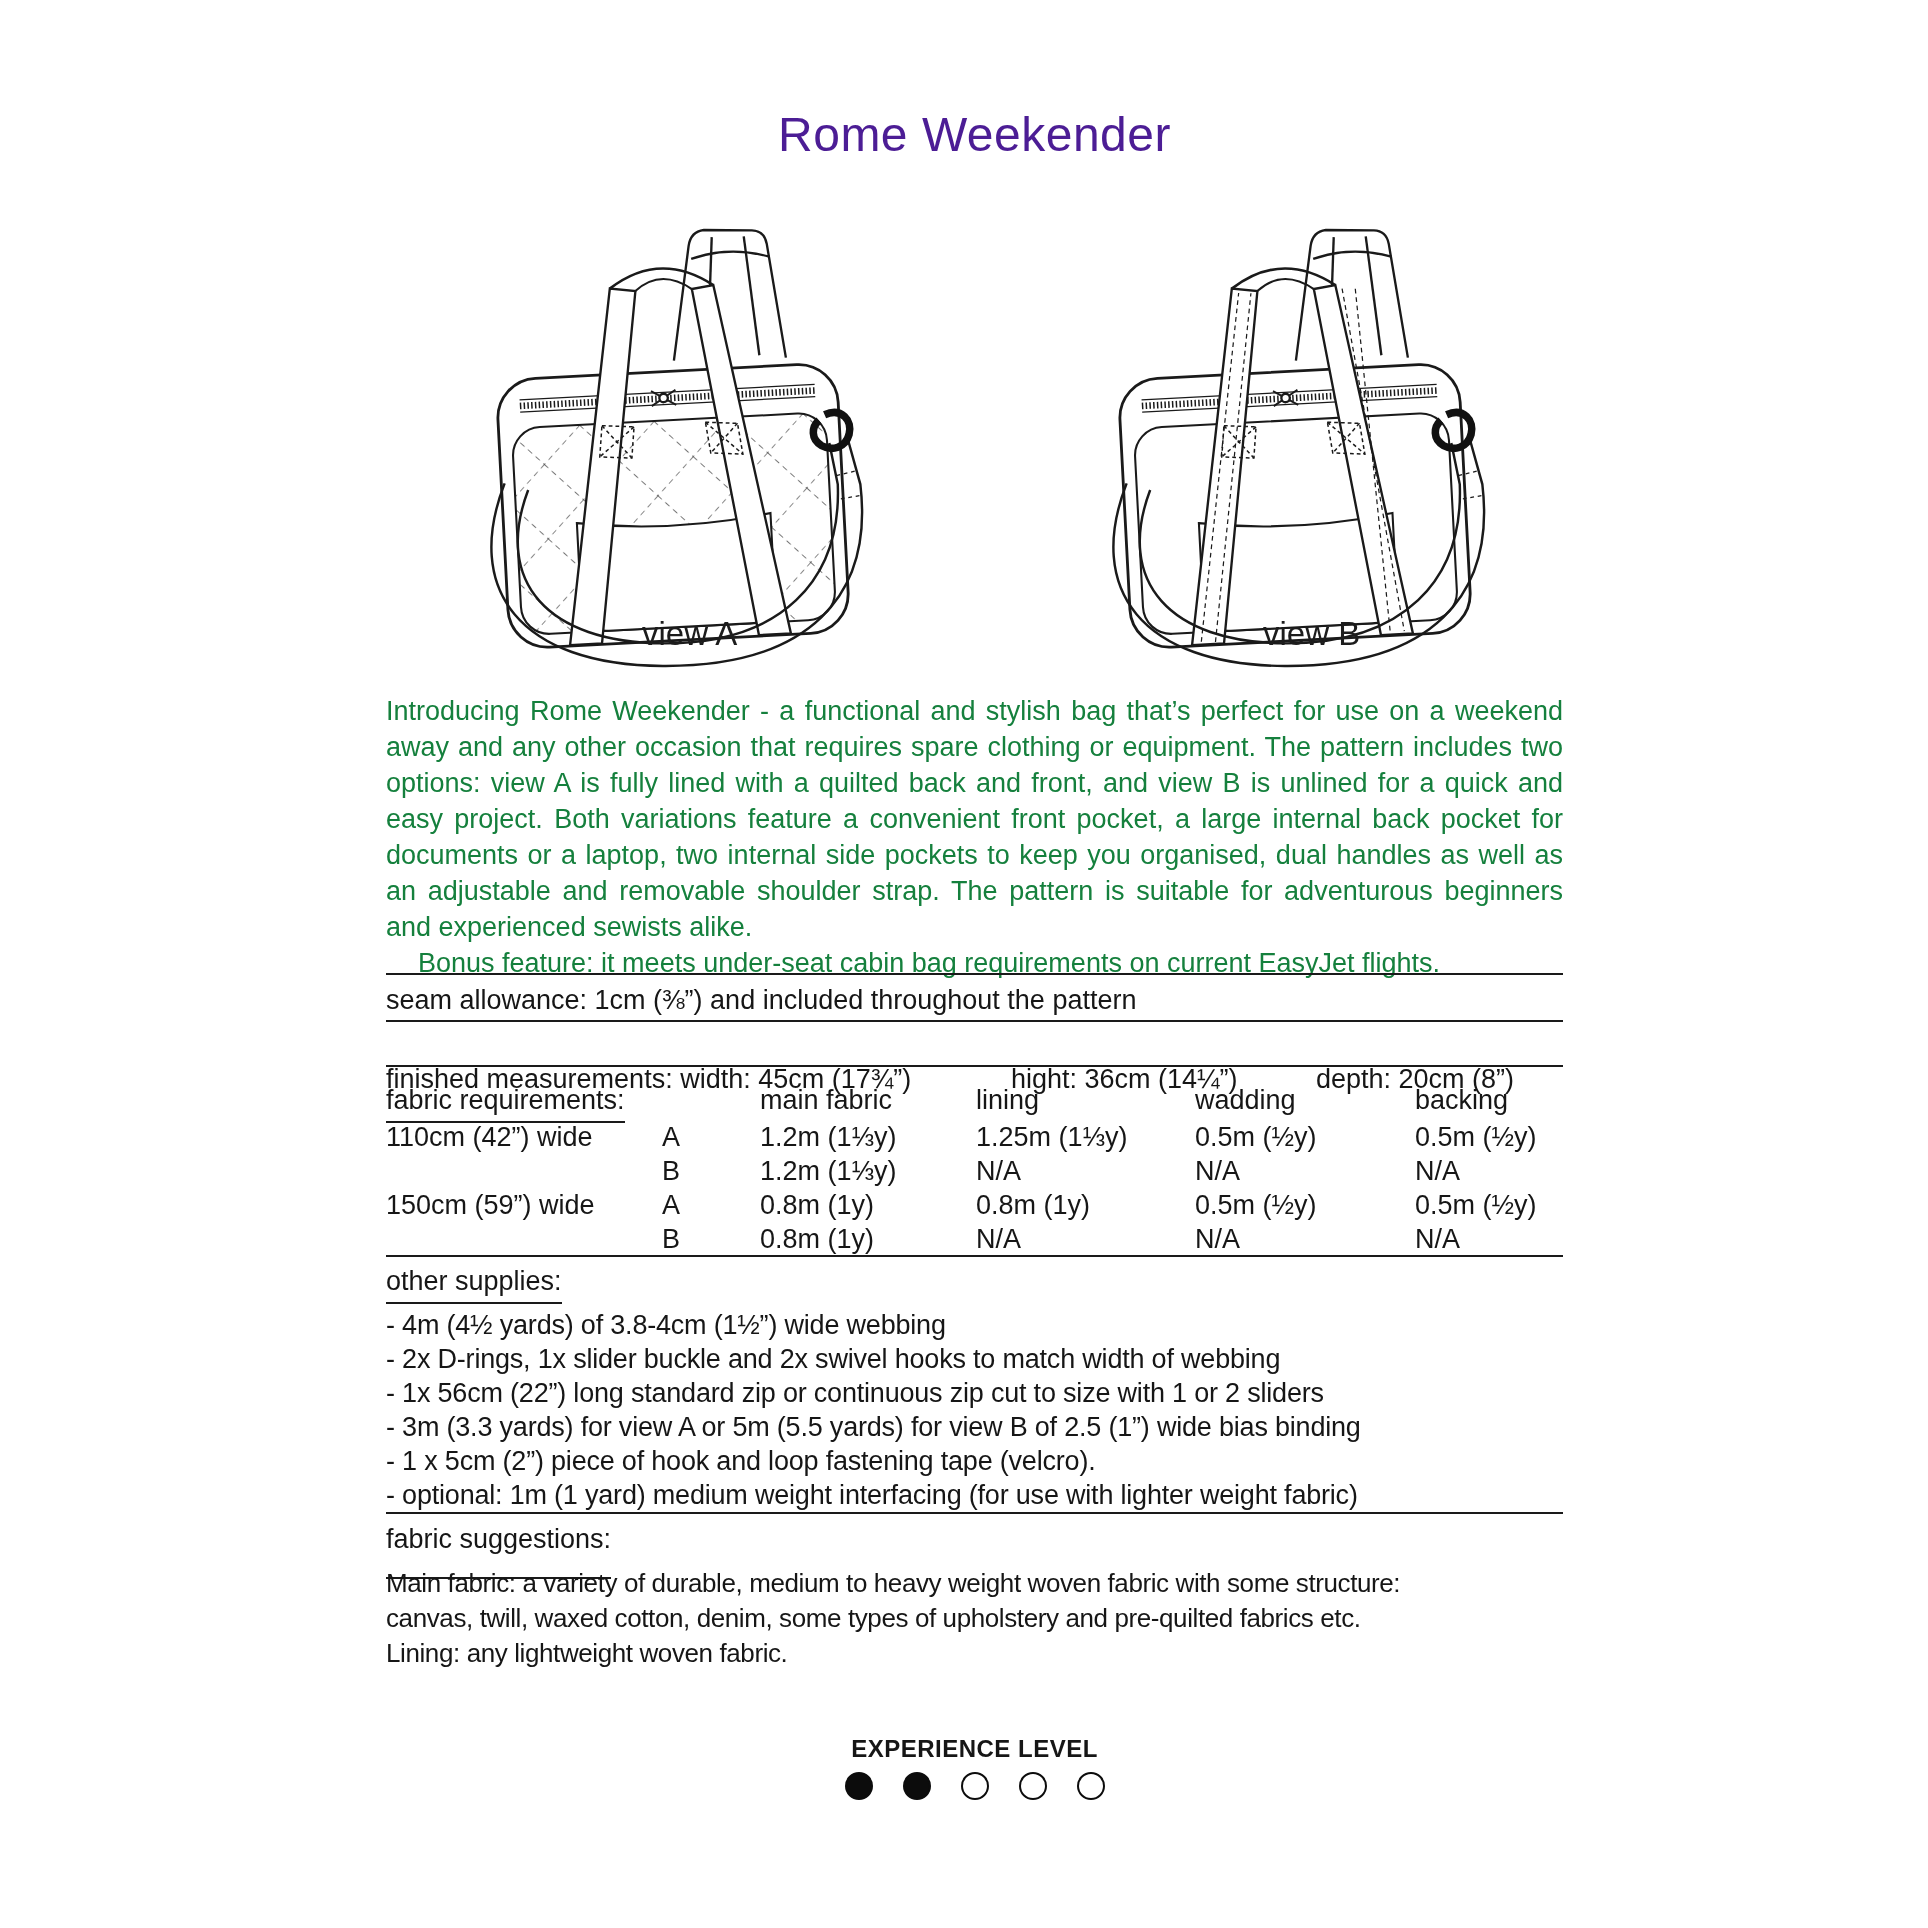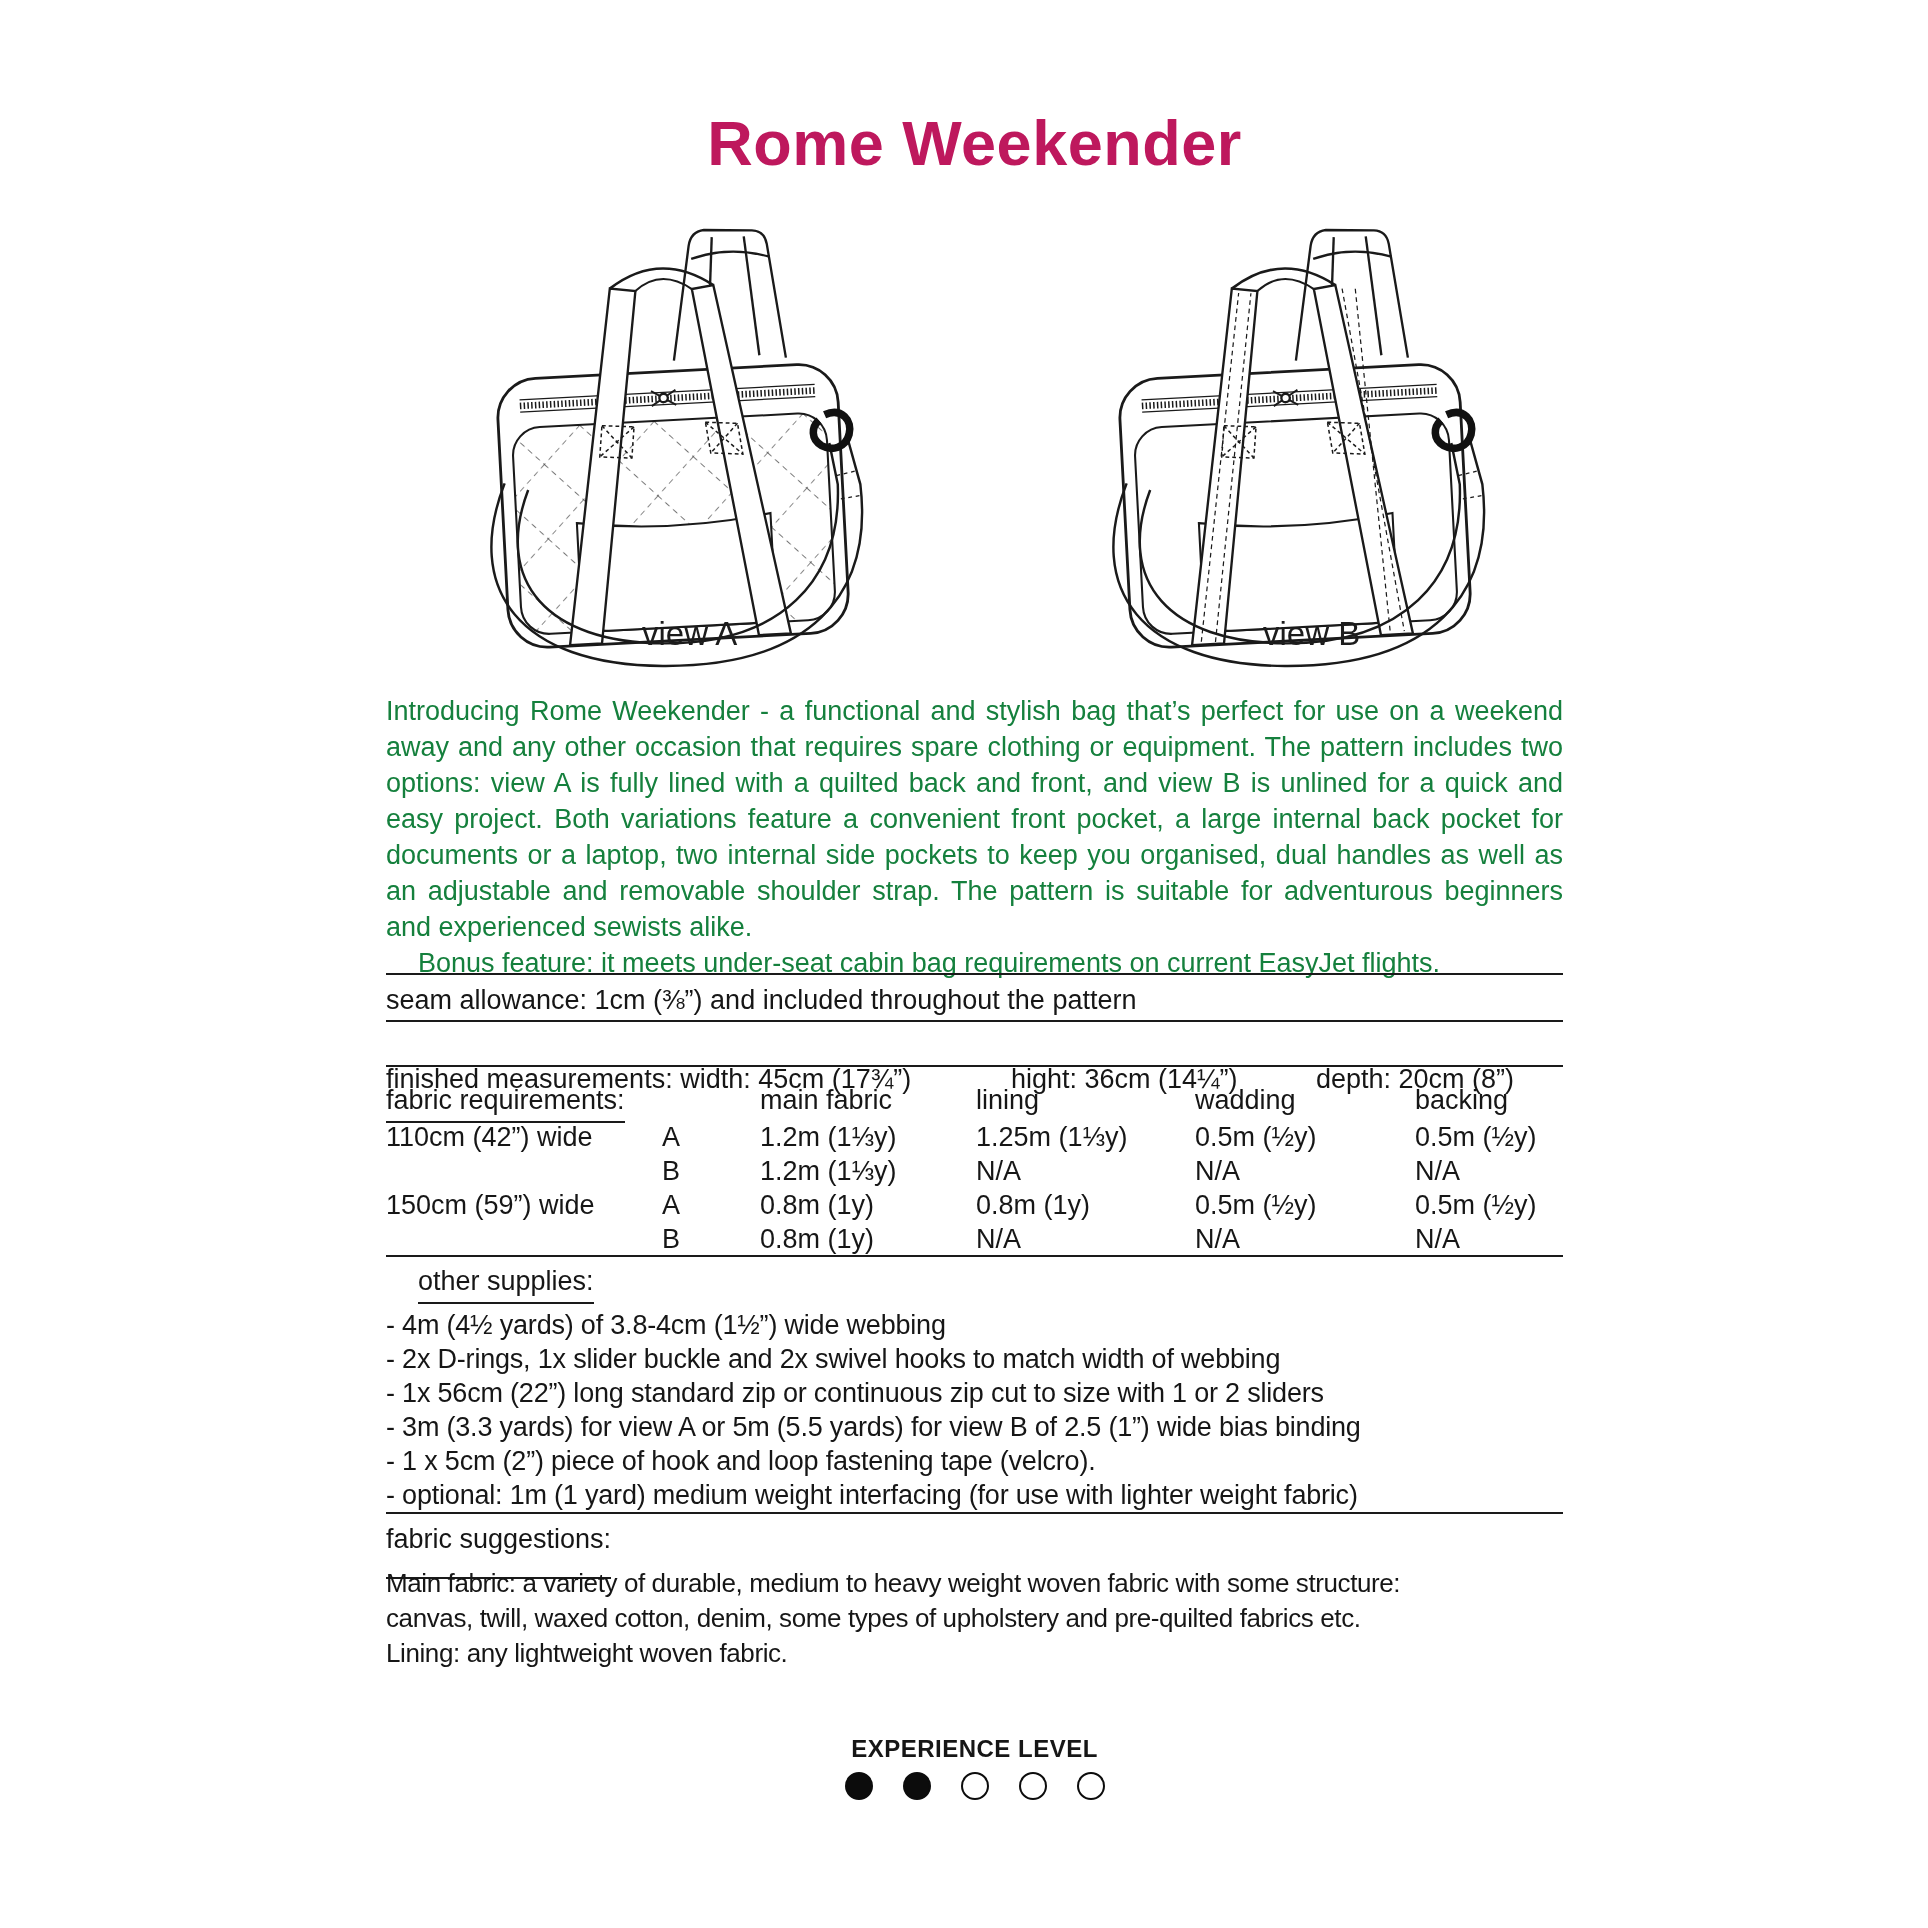--- a/index.html
+++ b/index.html
@@ -1,19 +1,19 @@
 <!DOCTYPE html>
 <html style="font-size:15px"><head>
 <meta charset="utf-8">
 <style>
   html,body{margin:0;padding:0;background:#ffffff;}
   .page{position:relative;width:1928px;height:1928px;background:#fff;overflow:hidden;
         font-family:"Liberation Sans","DejaVu Sans",sans-serif;color:#111;}
   .abs{position:absolute;}
-  .title{left:386px;top:107px;width:1177px;text-align:center;font-size:63px;letter-spacing:0.5px;color:#be185d;font-weight:bold;}
+  .title{left:386px;top:107px;width:1177px;text-align:center;font-size:48px;letter-spacing:0.5px;color:#4c1d95;}
   .bag{width:463px;height:476px;}
   .bagwrapA{left:435px;top:196px;width:463px;height:476px;}
   .bagwrapB{left:1057px;top:196px;width:463px;height:476px;}
   .bag-label{position:absolute;bottom:19px;left:55%;transform:translateX(-50%);font-size:33px;color:#1c1c1c;}
   .body-text{font-size:27px;line-height:36px;color:#15803d;}
   .intro{left:386px;top:693px;width:1177px;text-align:justify;}
   .intro p{margin:0;}
   .intro .bonus{text-align:left;text-indent:32px;}
   .rule{left:386px;width:1177px;height:0;border-top:2.8px solid #1a1a1a;}
   .oneline{left:386px;width:1205px;white-space:nowrap;font-size:27px;color:#161616;}
@@ -173,21 +173,21 @@
     <div>B</div>
     <div>0.8m (1y)</div>
     <div>N/A</div>
     <div>N/A</div>
     <div>N/A</div>
   </div>
 
   <div class="abs rule" style="top:1255px;"></div>
 
   <div class="abs oneline" style="top:1266px;">
-    <span class="underlined" style="padding-bottom:4.7px;margin-left:32px;">other supplies:</span>
+    <span class="underlined" style="padding-bottom:4.7px;">other supplies:</span>
   </div>
   <div class="abs supplies">
     <div>- 4m (4½ yards) of 3.8-4cm (1½”) wide webbing</div>
     <div>- 2x D-rings, 1x slider buckle and 2x swivel hooks to match width of webbing</div>
     <div>- 1x 56cm (22”) long standard zip or continuous zip cut to size with 1 or 2 sliders</div>
     <div>- 3m (3.3 yards) for view A or 5m (5.5 yards) for view B of 2.5 (1”) wide bias binding</div>
     <div>- 1 x 5cm (2”) piece of hook and loop fastening tape (velcro).</div>
     <div>- optional: 1m (1 yard) medium weight interfacing (for use with lighter weight fabric)</div>
   </div>
 

